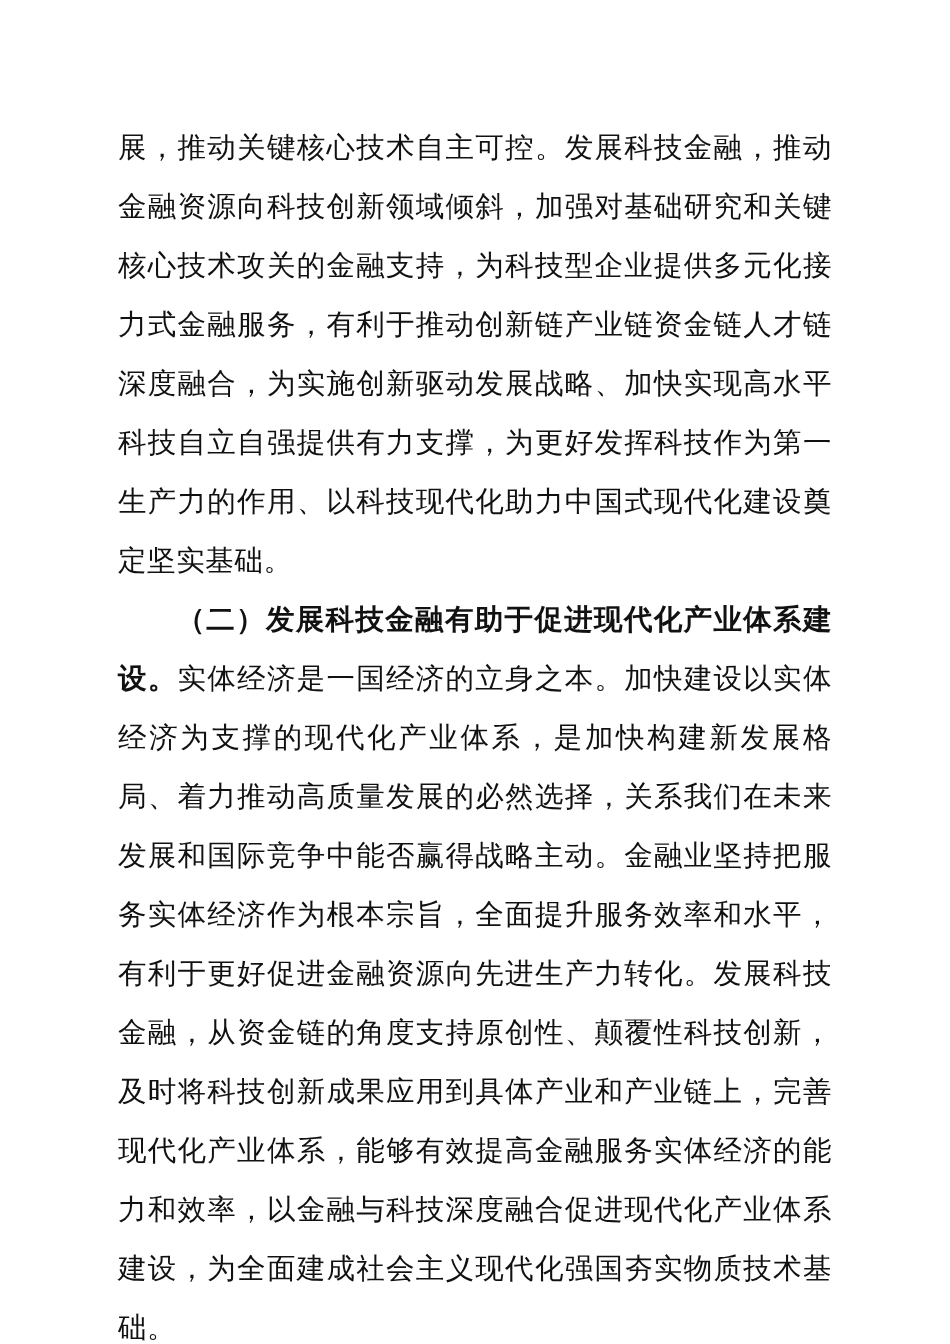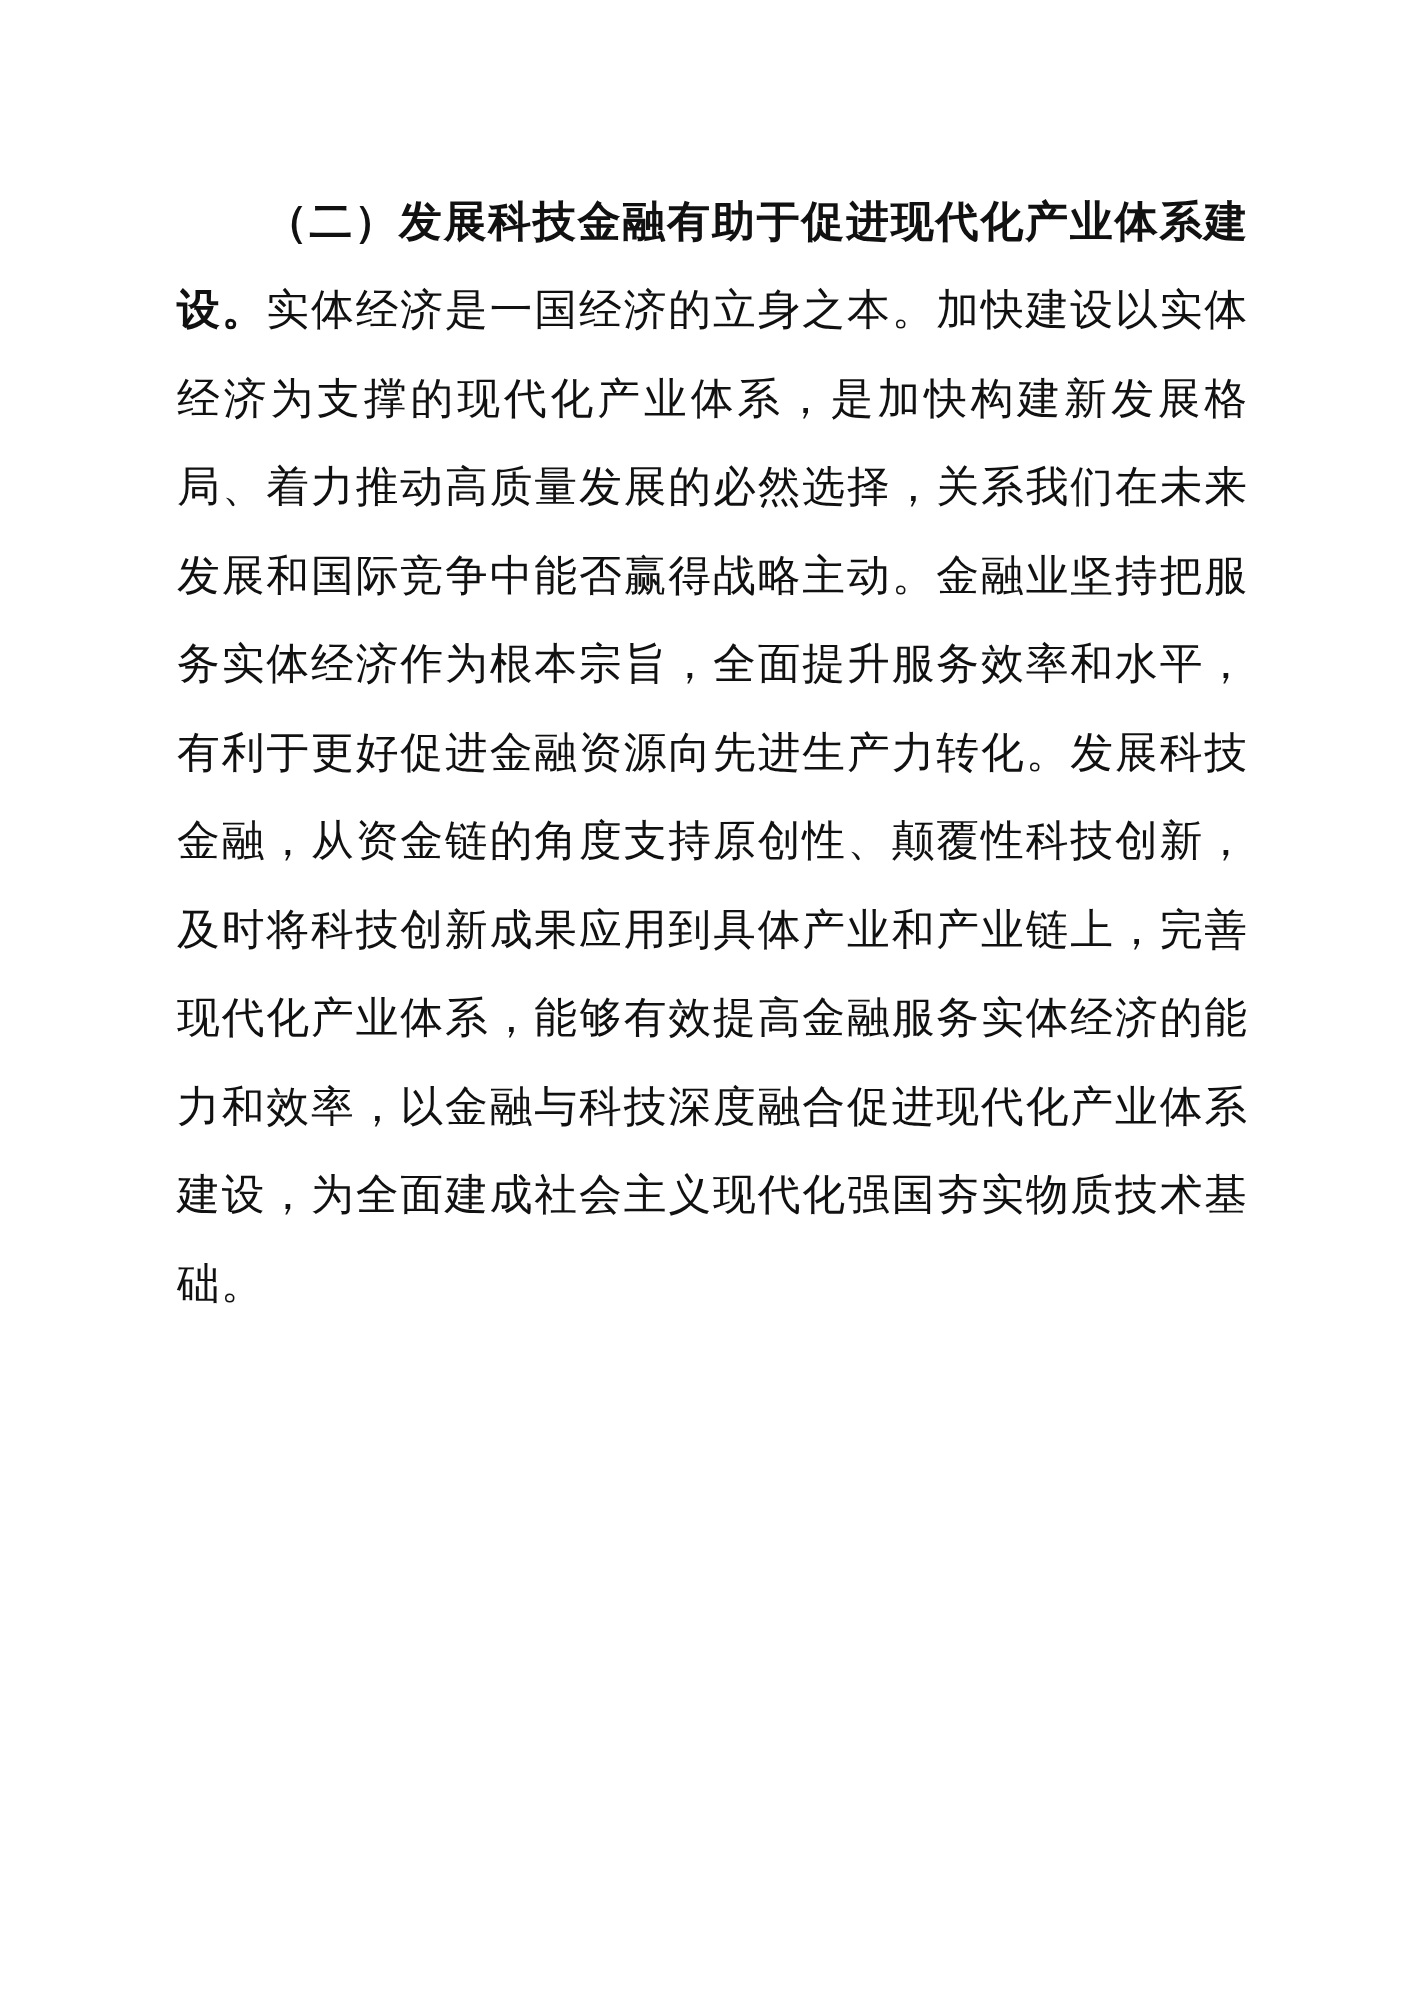--- a/index.html
+++ b/index.html
@@ -44,19 +44,22 @@
   .bold-lead {
     font-weight: bold;
   }
 </style>
 </head>
 <body>
 
 <div class="page">
   <div class="doc-body">
 
+    <p class="para">
+      <span>展，推动关键核心技术自主可控。发展科技金融，推动金融资源向科技创新领域倾斜，加强对基础研究和关键核心技术攻关的金融支持，为科技型企业提供多元化接力式金融服务，有利于推动创新链产业链资金链人才链深度融合，为实施创新驱动发展战略、加快实现高水平科技自立自强提供有力支撑，为更好发挥科技作为第一生产力的作用、以科技现代化助力中国式现代化建设奠定坚实基础。</span>
+    </p>
 
     <p class="para para-indent">
       <span class="bold-lead">（二）发展科技金融有助于促进现代化产业体系建设。</span><span>实体经济是一国经济的立身之本。加快建设以实体经济为支撑的现代化产业体系，是加快构建新发展格局、着力推动高质量发展的必然选择，关系我们在未来发展和国际竞争中能否赢得战略主动。金融业坚持把服务实体经济作为根本宗旨，全面提升服务效率和水平，有利于更好促进金融资源向先进生产力转化。发展科技金融，从资金链的角度支持原创性、颠覆性科技创新，及时将科技创新成果应用到具体产业和产业链上，完善现代化产业体系，能够有效提高金融服务实体经济的能力和效率，以金融与科技深度融合促进现代化产业体系建设，为全面建成社会主义现代化强国夯实物质技术基础。</span>
     </p>
 
   </div>
 </div>
 
 </body></html>

